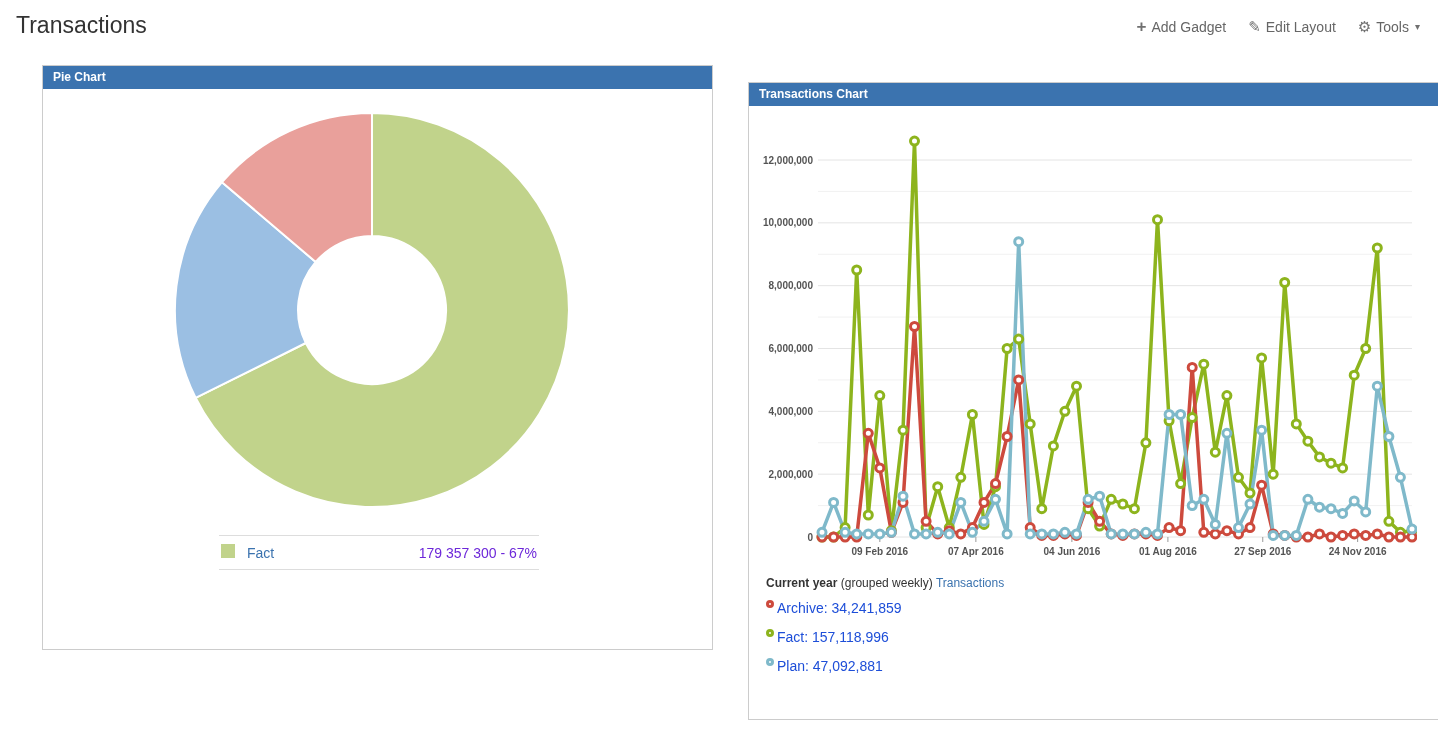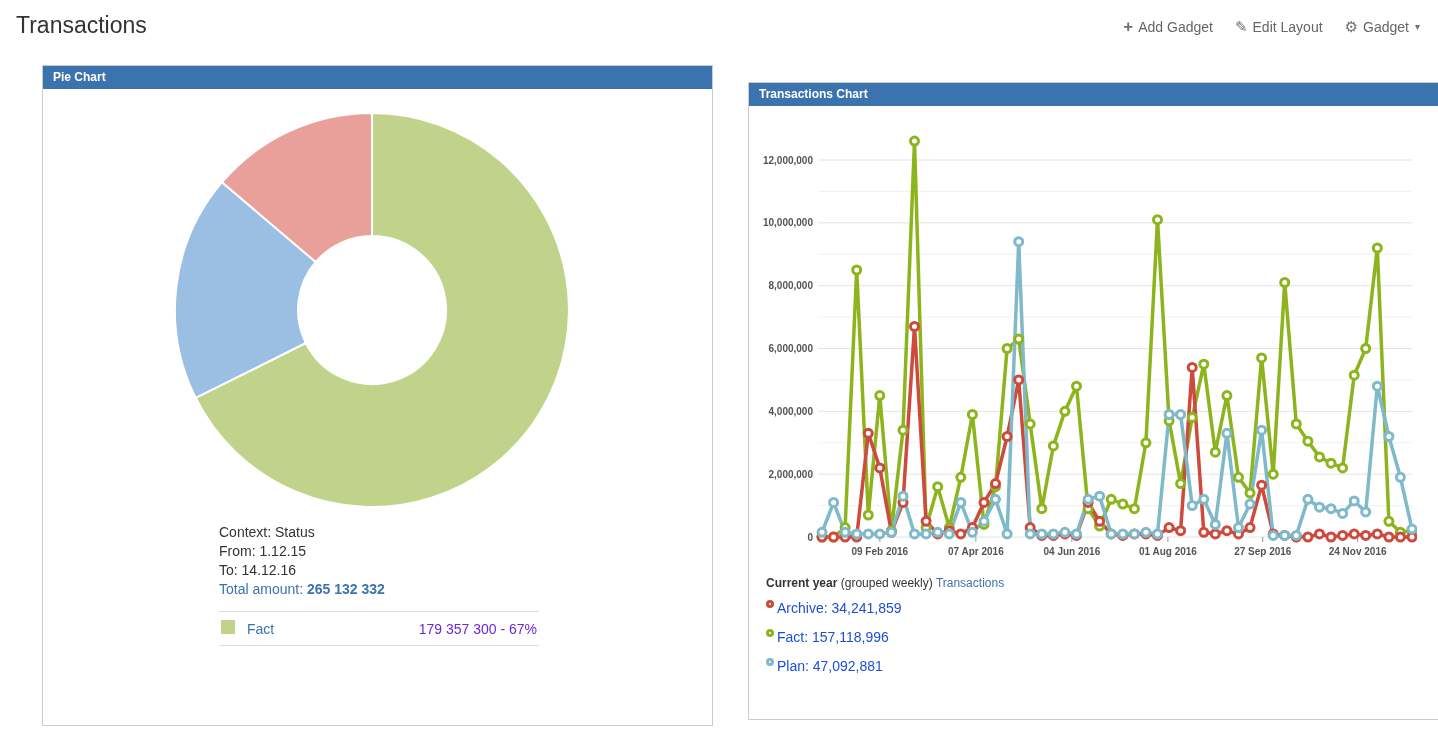--- a/index.html
+++ b/index.html
@@ -10,21 +10,21 @@
   
   .page-title { position:absolute; left:16px; top:12px; font-size:23px; font-weight:500; color:#333; }
   .toolbar { position:absolute; right:18px; top:18px; display:flex; gap:22px; align-items:center; }
   .toolbar a { color:#666; font-size:14px; text-decoration:none; display:flex; align-items:center; gap:5px; cursor:pointer; }
   .tb-icon { color:#707070; font-size:15px; line-height:1; }
   .plus-glyph { font-weight:bold; font-size:17px; }
   .caret { font-size:10px; color:#707070; margin-left:1px; }
 
   
   .panel { position:absolute; border:1px solid #ccc; background:#fff; }
-  .panel-left  { left:42px;  top:65px; width:671px; height:661px; }
+  .panel-left  { left:42px;  top:65px; width:671px; height:585px; }
   .panel-right { left:748px; top:65px; width:769px; height:638px;margin-top:17px; }
   .panel-header { height:23px; background:#3b73af; color:#fff; font-size:12px; font-weight:bold;
                   line-height:23px; padding:0 10px; }
 
   svg text { font-family:"Liberation Sans", sans-serif; }
 
   
   .pie-info { margin:0 0 0 176px; font-size:14px; color:#333; line-height:19px; }
   .pie-info .total-label { color:#3b73af; }
   .pie-info .total-value { color:#3b73af; font-weight:bold; }
@@ -55,42 +55,33 @@
   <a>
     <span class="tb-icon plus-glyph">+</span>
     <span>Add Gadget</span>
   </a>
   <a>
     <span class="tb-icon">✎</span>
     <span>Edit Layout</span>
   </a>
   <a>
     <span class="tb-icon">⚙</span>
-    <span>Gadget</span>
+    <span>Tools</span>
     <span class="caret">▾</span>
   </a>
 </div>
 
 <section class="panel panel-left">
   <div class="panel-header">Pie Chart</div>
   <div class="panel-body">
     <svg id="pie-svg" width="669" height="430">
         <path d="M329.0,24.0 A197,197 0 1 1 152.6,308.8 L262.8,254.0 A74,74 0 1 0 329.0,147.0 Z" fill="#c1d38b" stroke="#fff" stroke-width="2" stroke-linejoin="round"></path>
         <path d="M152.6,308.8 A197,197 0 0 1 179.0,93.2 L272.7,173.0 A74,74 0 0 0 262.8,254.0 Z" fill="#9bbfe3" stroke="#fff" stroke-width="2" stroke-linejoin="round"></path>
         <path d="M179.0,93.2 A197,197 0 0 1 329.0,24.0 L329.0,147.0 A74,74 0 0 0 272.7,173.0 Z" fill="#e9a09b" stroke="#fff" stroke-width="2" stroke-linejoin="round"></path>
       </svg>
-    <div class="pie-info">
-      <div>Context: Status</div>
-      <div>From: 1.12.15</div>
-      <div>To: 14.12.16</div>
-      <div>
-        <span class="total-label">Total amount:</span>
-        <span class="total-value">265 132 332</span>
-      </div>
-    </div>
     <table class="pie-legend">
       <tbody>
           <tr>
         <td class="swatch-cell"><span class="swatch" style="background-color: rgb(193, 211, 139);"></span></td>
         <td><a>Fact</a></td>
         <td class="val">179 357 300 - 67%</td>
       </tr>
     </tbody>
       </table>
   </div>

